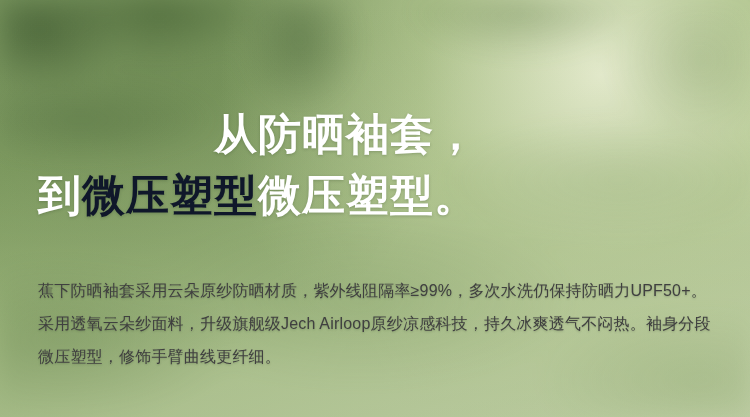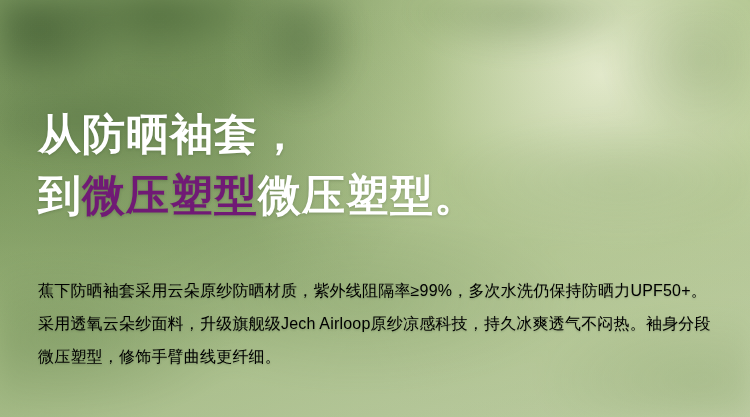--- a/index.html
+++ b/index.html
@@ -61,29 +61,30 @@
     position: absolute;
     top: 104px;
     left: 0;
     color: #ffffff;
     font-size: 43px;
     font-weight: bold;
     line-height: 1.42;
     letter-spacing: 1px;
     text-shadow: 0 1px 3px rgba(40,60,30,0.25);
     white-space: nowrap;
+    text-align: right;
   }
   .headline .line { display: block; }
-  .hl-accent { color: #701a75; }
+  .hl-accent { color: #0f172a; }
   .paragraph {
     position: absolute;
     top: 275px;
     left: 0;
     width: 676px;
-    color: #000000;
+    color: #404040;
     font-size: 16px;
     line-height: 2.05;
     letter-spacing: 0.2px;
     text-shadow: 0 1px 2px rgba(40,60,30,0.25);
   }
   .paragraph p { margin: 0; }
 </style>
 </head>
 <body>
 

